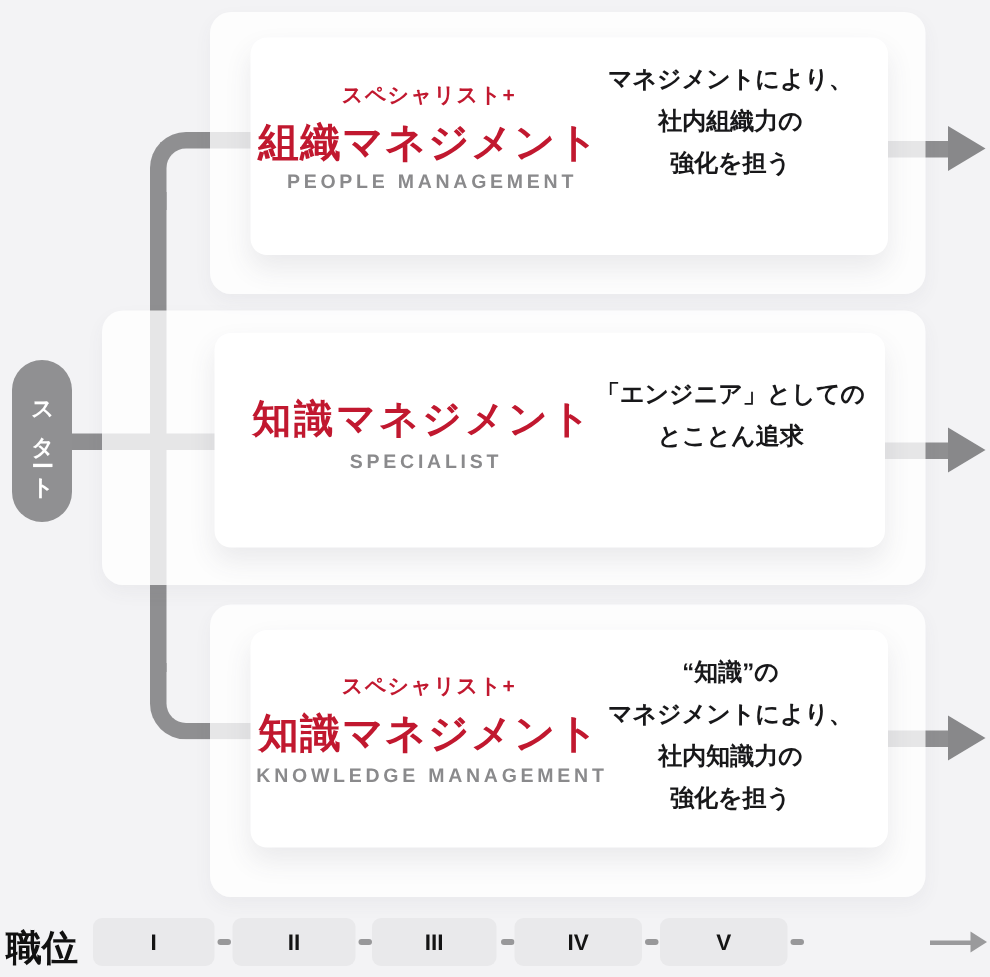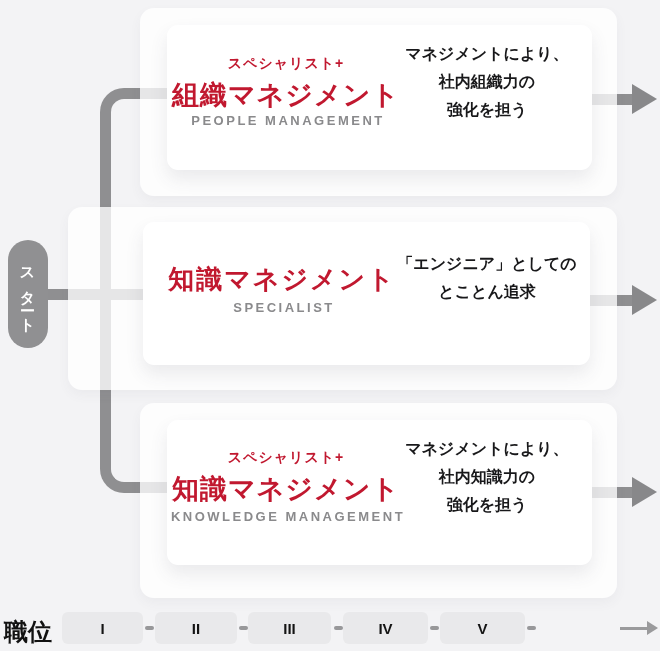--- a/index.html
+++ b/index.html
@@ -120,20 +120,21 @@
   <div class="txt center en-sub" style="left:284px;top:300px;">SPECIALIST</div>
   <div class="txt center desc" style="left:487px;top:250px;">
     <span>「エンジニア」としての</span>
     <span>とことん追求</span>
   </div>
 
   <div class="txt center tag" style="left:286px;top:449px;">スペシャリスト+</div>
   <div class="txt center jp-title" style="left:286px;top:471px;">知識マネジメント</div>
   <div class="txt center en-sub" style="left:288px;top:509px;">KNOWLEDGE MANAGEMENT</div>
   <div class="txt center desc" style="left:487px;top:435px;">
+    <span>“知識”の</span>
     <span>マネジメントにより、</span>
     <span>社内知識力の</span>
     <span>強化を担う</span>
   </div>
 
   <div class="rank-label">職位</div>
   <div class="level-box" style="left:62px;width:81px;">I</div>
   <div class="level-dash" style="left:145px;"></div>
   <div class="level-box" style="left:155px;width:82px;">II</div>
   <div class="level-dash" style="left:239px;"></div>

